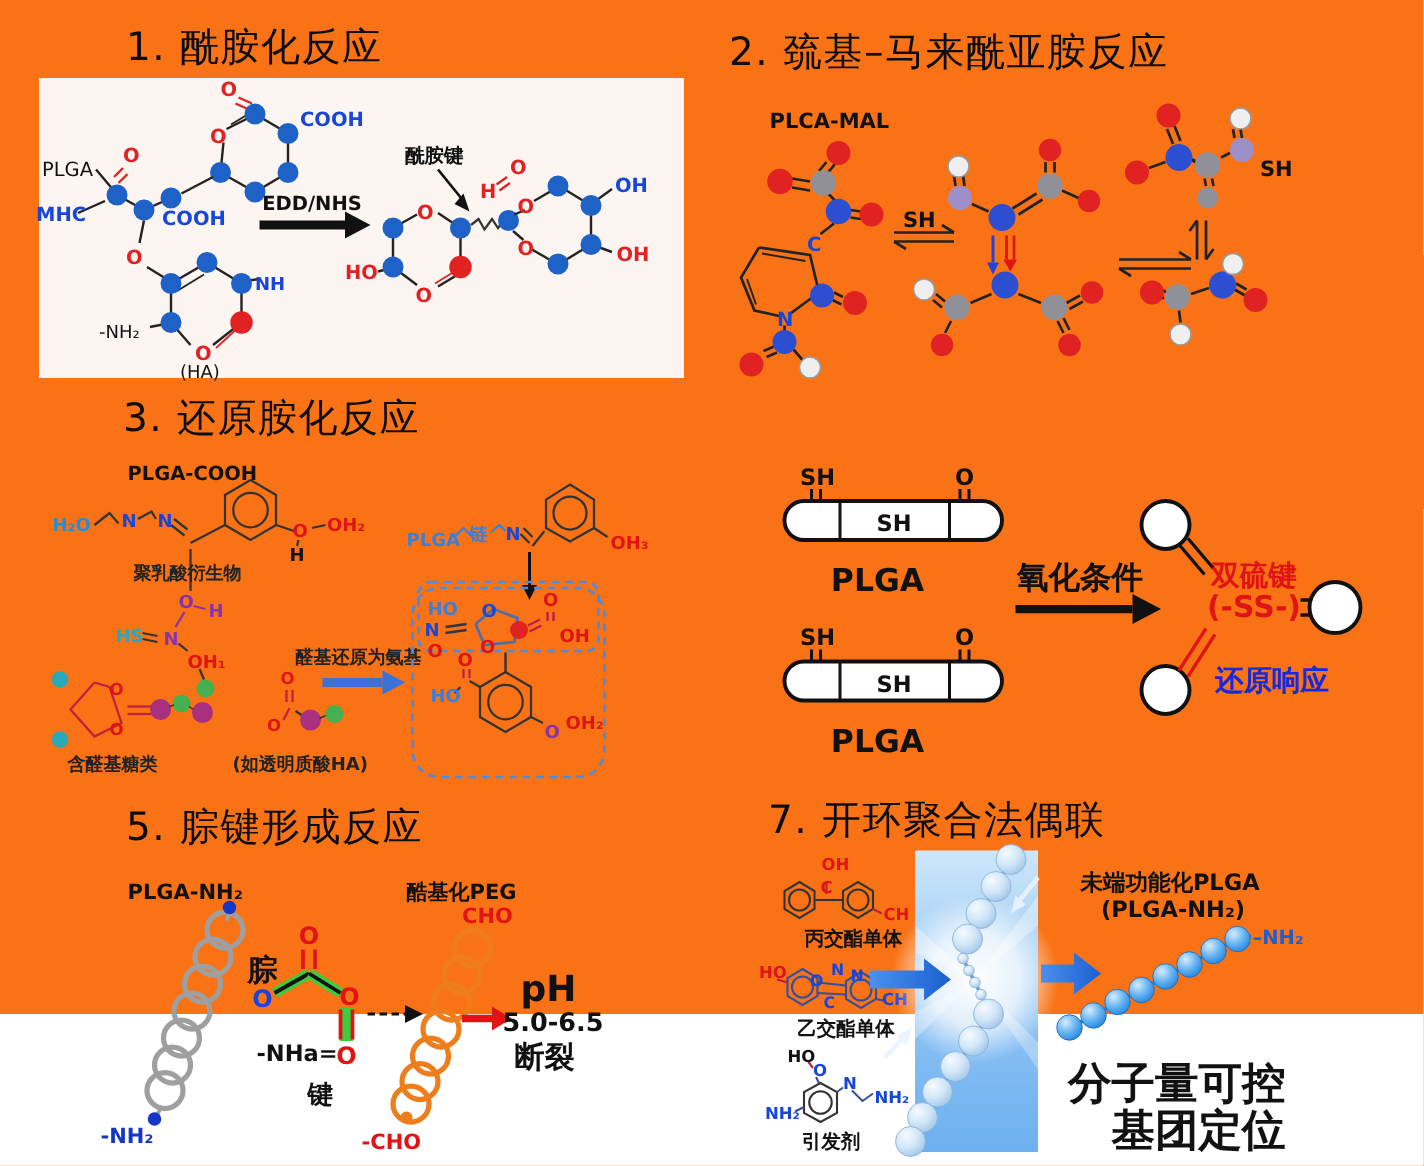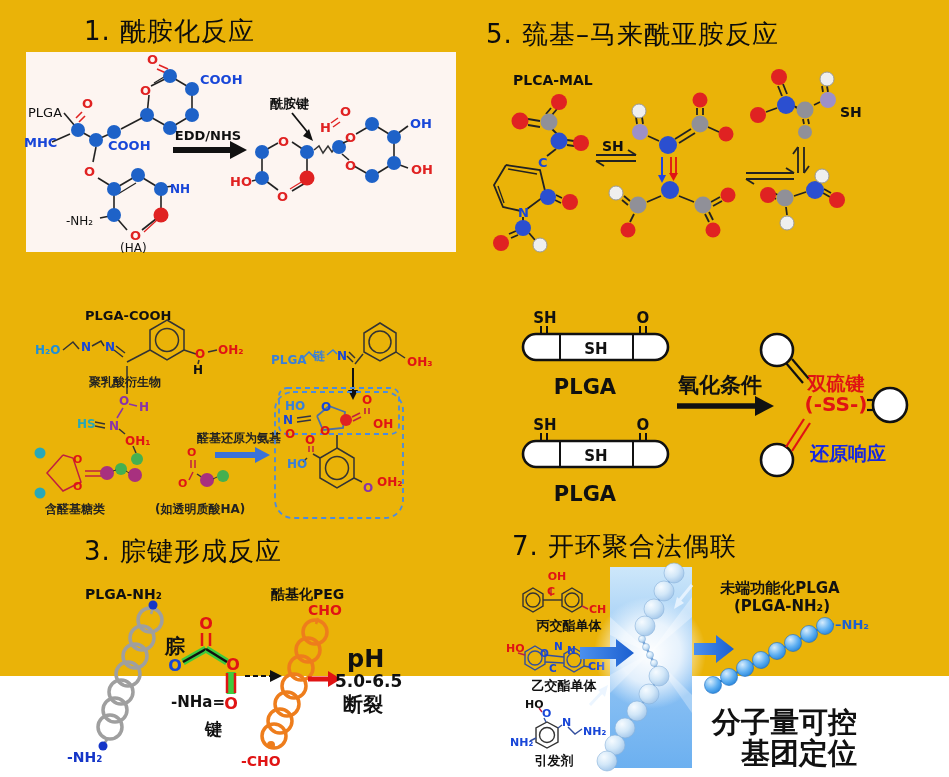--- a/index.html
+++ b/index.html
@@ -1,30 +1,31 @@
 <!DOCTYPE html>
 <html><head>
 <meta charset="utf-8">
 <style>
   *{margin:0;padding:0;box-sizing:border-box}
   html,body{width:949px;height:777px;background:#fff;overflow:hidden}
   body{position:relative;font-family:"DejaVu Sans","Liberation Sans",sans-serif}
-  .stage{position:absolute;left:0;top:0;width:949px;height:676px;background:#eab308}
+  .stage{position:absolute;left:0;top:0;width:949px;height:676px;background:#f97316}
   .title{position:absolute;font-size:26px;font-weight:500;color:#0d0d0d;letter-spacing:1px;white-space:nowrap}
   svg{position:absolute;overflow:visible}
   svg text{font-family:"DejaVu Sans","Liberation Sans",sans-serif}
 </style>
 </head>
 <body>
 
 <div class="stage">
 
   <div class="title" style="left:84px;top:14px">1. 酰胺化反应</div>
-  <div class="title" style="left:486px;top:17px">5. 巯基–马来酰亚胺反应</div>
-  <div class="title" style="left:84px;top:534px">3. 腙键形成反应</div>
+  <div class="title" style="left:486px;top:17px">2. 巯基–马来酰亚胺反应</div>
+  <div class="title" style="left:82px;top:261px">3. 还原胺化反应</div>
+  <div class="title" style="left:84px;top:534px">5. 腙键形成反应</div>
   <div class="title" style="left:512px;top:529px">7. 开环聚合法偶联</div>
 
   <svg style="left:20px;top:50px" width="440" height="205" viewBox="0 0 440 205">
     <rect x="6" y="2" width="430" height="200" fill="#fdf5f1"></rect>
 
     <g stroke="#222" stroke-width="1.6">
       <line x1="150" y1="78" x2="127" y2="65"></line>
         <line x1="127" y1="65" x2="129" y2="45"></line>
       <line x1="131" y1="36" x2="147" y2="28"></line>
         <line x1="150" y1="26" x2="172" y2="39"></line>

